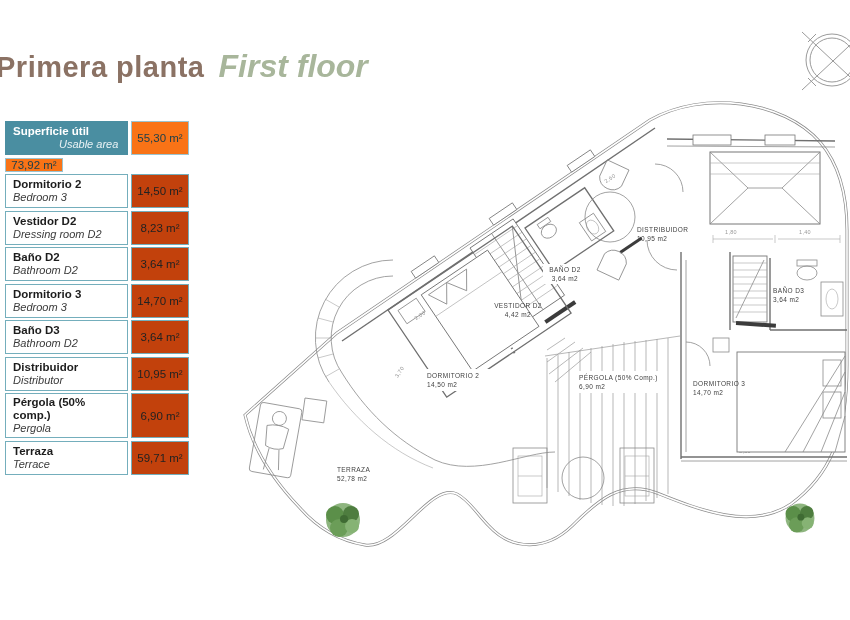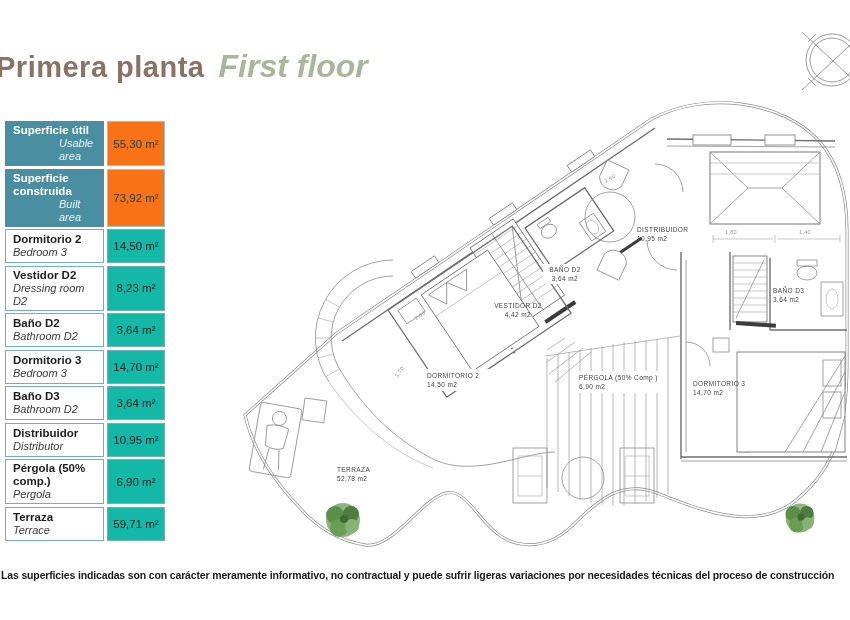--- a/index.html
+++ b/index.html
@@ -3,25 +3,25 @@
 <meta charset="utf-8">
 <style>
   html,body{margin:0;padding:0;background:#ffffff;}
   #stage{position:relative;width:850px;height:620px;background:#ffffff;overflow:hidden;
          font-family:"Liberation Sans",sans-serif;}
   
   #title{position:absolute;left:-4px;top:48px;white-space:nowrap;}
   #title .es{font-size:29px;font-weight:bold;color:#8b7264;letter-spacing:.5px;}
   #title .en{font-size:32px;font-style:italic;font-weight:600;color:#a8b69b;margin-left:14px;}
   
-  #areas{position:absolute;left:5px;top:121px;width:160px;}
+  #areas{position:absolute;left:5px;top:121px;width:184px;}
   .row{display:flex;gap:3px;margin-bottom:2.5px;}
   .lbl{flex:1;border:1px solid #74aebc;background:#fff;padding:2px 7px;min-height:28px;
        display:flex;flex-direction:column;justify-content:center;}
-  .val{width:56px;border:1px solid #74aebc;background:#14b8a6;display:flex;align-items:center;
+  .val{width:56px;border:1px solid #74aebc;background:#c2410c;display:flex;align-items:center;
        justify-content:center;font-size:11.5px;color:#222;}
   .lbl .es{font-size:11.5px;font-weight:bold;color:#1c1c1c;line-height:13px;}
   .lbl .en{font-size:11px;font-style:italic;color:#3a3a3a;line-height:13px;}
   .row.hdr .lbl{background:#4a8ea1;border-color:#4a8ea1;}
   .row.hdr .lbl .es{color:#fff;}
   .row.hdr .lbl .en{color:#eaf3f5;margin-left:46px;}
   .row.hdr .val{background:#f97316;border-color:#9cc3cf;color:#20404a;}
   
   #disc{position:absolute;left:1px;top:569px;width:848px;}
   #disc .es{font-size:10.5px;font-weight:bold;color:#1a1a1a;letter-spacing:-.15px;white-space:nowrap;}
@@ -46,24 +46,20 @@
 
   <div id="areas">
     <div class="row hdr">
       <div class="lbl">
           <span class="es">Superficie útil</span>
           <span class="en">Usable area</span>
         </div>
       <div class="val">55,30 m²</div>
     </div>
     <div class="row hdr">
-      <div class="lbl">
-          <span class="es">Superficie construida</span>
-          <span class="en">Built area</span>
-        </div>
       <div class="val">73,92 m²</div>
     </div>
     <div class="row">
       <div class="lbl">
           <span class="es">Dormitorio 2</span>
           <span class="en">Bedroom 3</span>
         </div>
       <div class="val">14,50 m²</div>
     </div>
     <div class="row">
@@ -338,16 +334,15 @@
       <rect x="350" y="351" width="90" height="22" fill="#fff"></rect>
       <text class="rlbl" x="354" y="360">PÉRGOLA (50% Comp.)</text>
       <text class="rlbl" x="354" y="369">6,90 m2</text>
 
       <text class="rlbl" x="112" y="452">TERRAZA</text>
       <text class="rlbl" x="112" y="461">52,78 m2</text>
     </g>
   </svg>
 
   <div id="disc">
-    <div class="es">Las superficies indicadas son con carácter meramente informativo, no contractual y puede sufrir ligeras variaciones por necesidades técnicas del proceso de construcción</div>
   </div>
 
 </div>
 
 </body></html>

